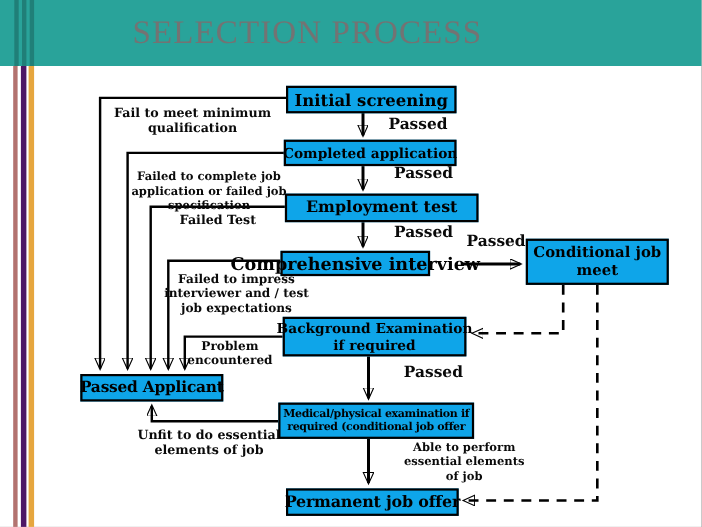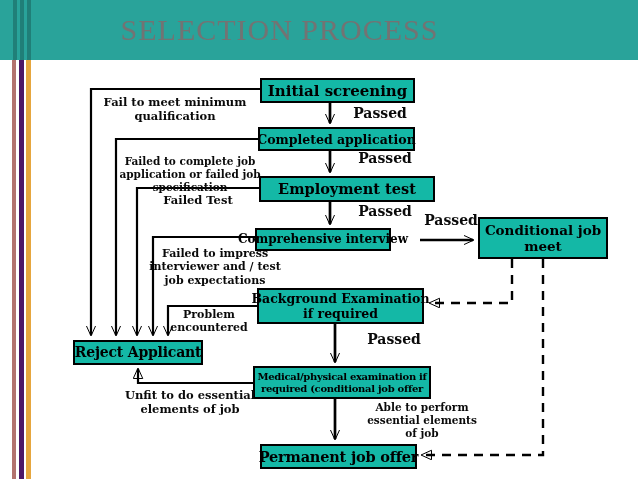--- a/index.html
+++ b/index.html
@@ -21,21 +21,21 @@
   
   .v-stripe{position:absolute; top:60px; height:419px;}
   .v-stripe.rose{left:12px; width:4px; background:var(--rose,#b3736f);}
   .v-stripe.purple{left:19px; width:5px; background:var(--purple,#4d1766);}
   .v-stripe.gold{left:26px; width:5px; background:var(--gold,#e6a63e);}
   
   svg.flow{position:absolute; left:0; top:0; width:638px; height:479px;}
   svg.flow path{fill:none; stroke:#000;}
   
   .box{
-    position:absolute; box-sizing:border-box; border:2px solid #000; background:#14b8a6;
+    position:absolute; box-sizing:border-box; border:2px solid #000; background:#0ea5e9;
     display:flex; flex-direction:column; align-items:center; justify-content:center;
     font-weight:bold; color:#000;
   }
   .box .ln{white-space:nowrap; line-height:1.2;}
   
   .lbl{position:absolute; font-weight:bold; color:#0a0a0a; text-align:center;}
   .lbl .ln{white-space:nowrap; line-height:1.22;}
   .lbl.left{text-align:center;}
 </style>
 </head>
@@ -84,36 +84,36 @@
   </div>
 
   <div class="box" style="left:258px;top:127px;width:157px;height:24px;font-size:12.5px;">
     <div class="ln">Completed application</div>
   </div>
 
   <div class="box" style="left:259px;top:176px;width:176px;height:26px;font-size:14.5px;">
     <div class="ln">Employment test</div>
   </div>
 
-  <div class="box" style="left:255px;top:228px;width:136px;height:23px;font-size:12px;">
+  <div class="box" style="left:255px;top:228px;width:136px;height:23px;font-size:16px;">
     <div class="ln">Comprehensive interview</div>
   </div>
 
   <div class="box" style="left:478px;top:217px;width:130px;height:42px;font-size:13.5px;">
     <div class="ln">Conditional job</div>
     <div class="ln">meet</div>
   </div>
 
   <div class="box" style="left:257px;top:288px;width:167px;height:36px;font-size:12.5px;">
     <div class="ln">Background Examination</div>
     <div class="ln">if required</div>
   </div>
 
   <div class="box" style="left:73px;top:340px;width:130px;height:25px;font-size:14px;letter-spacing:-0.2px;">
-    <div class="ln">Reject Applicant</div>
+    <div class="ln">Passed Applicant</div>
   </div>
 
   <div class="box" style="left:253px;top:366px;width:178px;height:33px;font-size:10px;letter-spacing:-0.3px;">
     <div class="ln">Medical/physical examination if</div>
     <div class="ln">required (conditional job offer</div>
   </div>
 
   <div class="box" style="left:260px;top:444px;width:157px;height:25px;font-size:14.5px;letter-spacing:-0.2px;">
     <div class="ln">Permanent job offer</div>
   </div>

